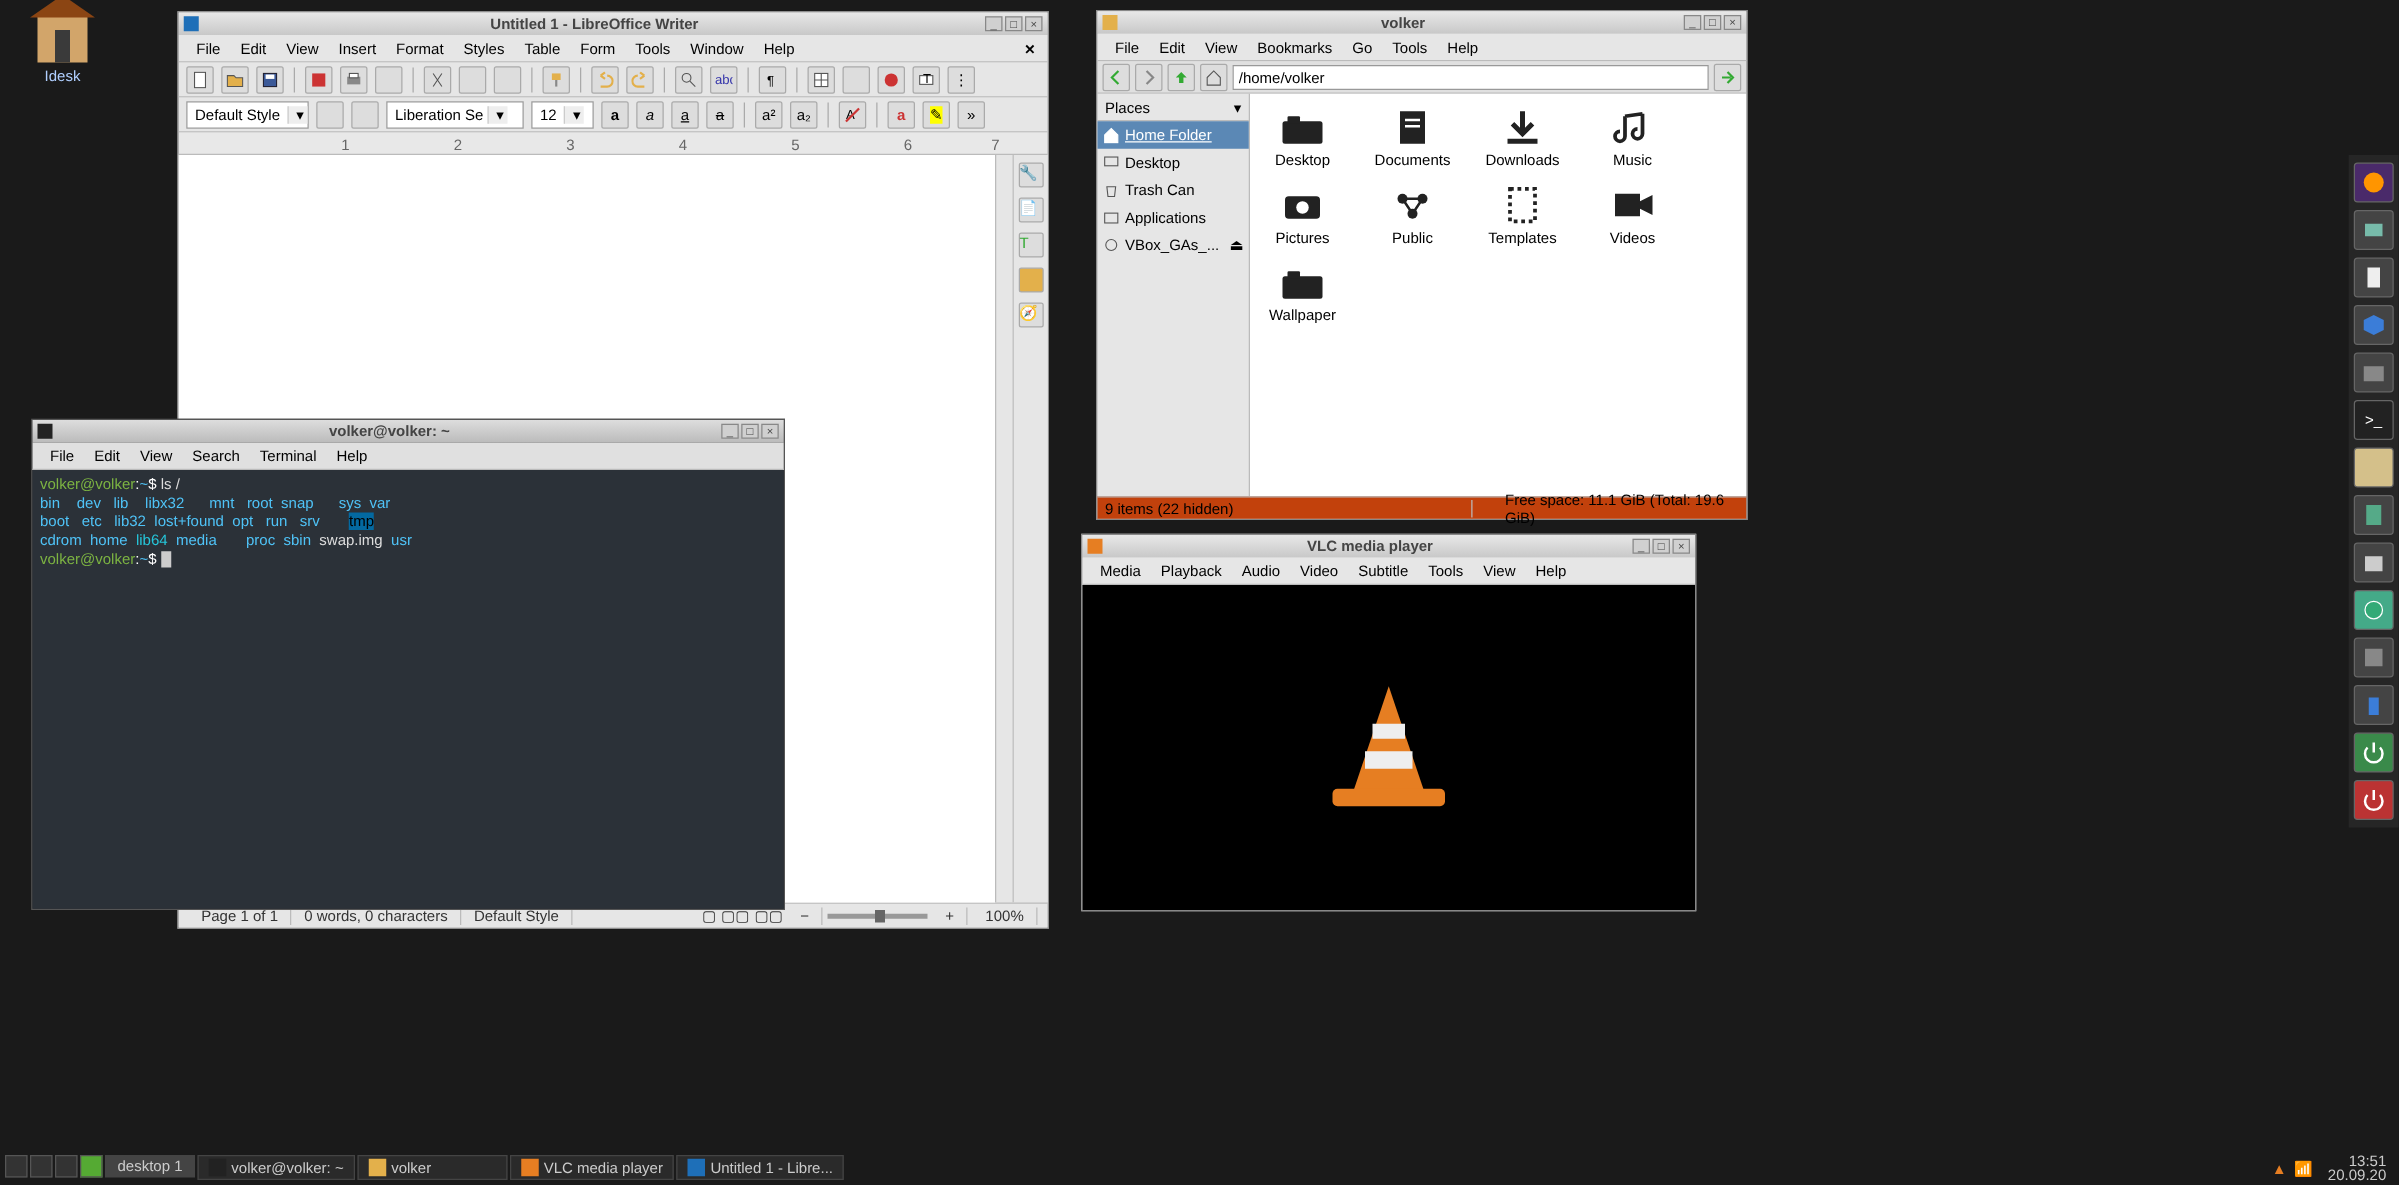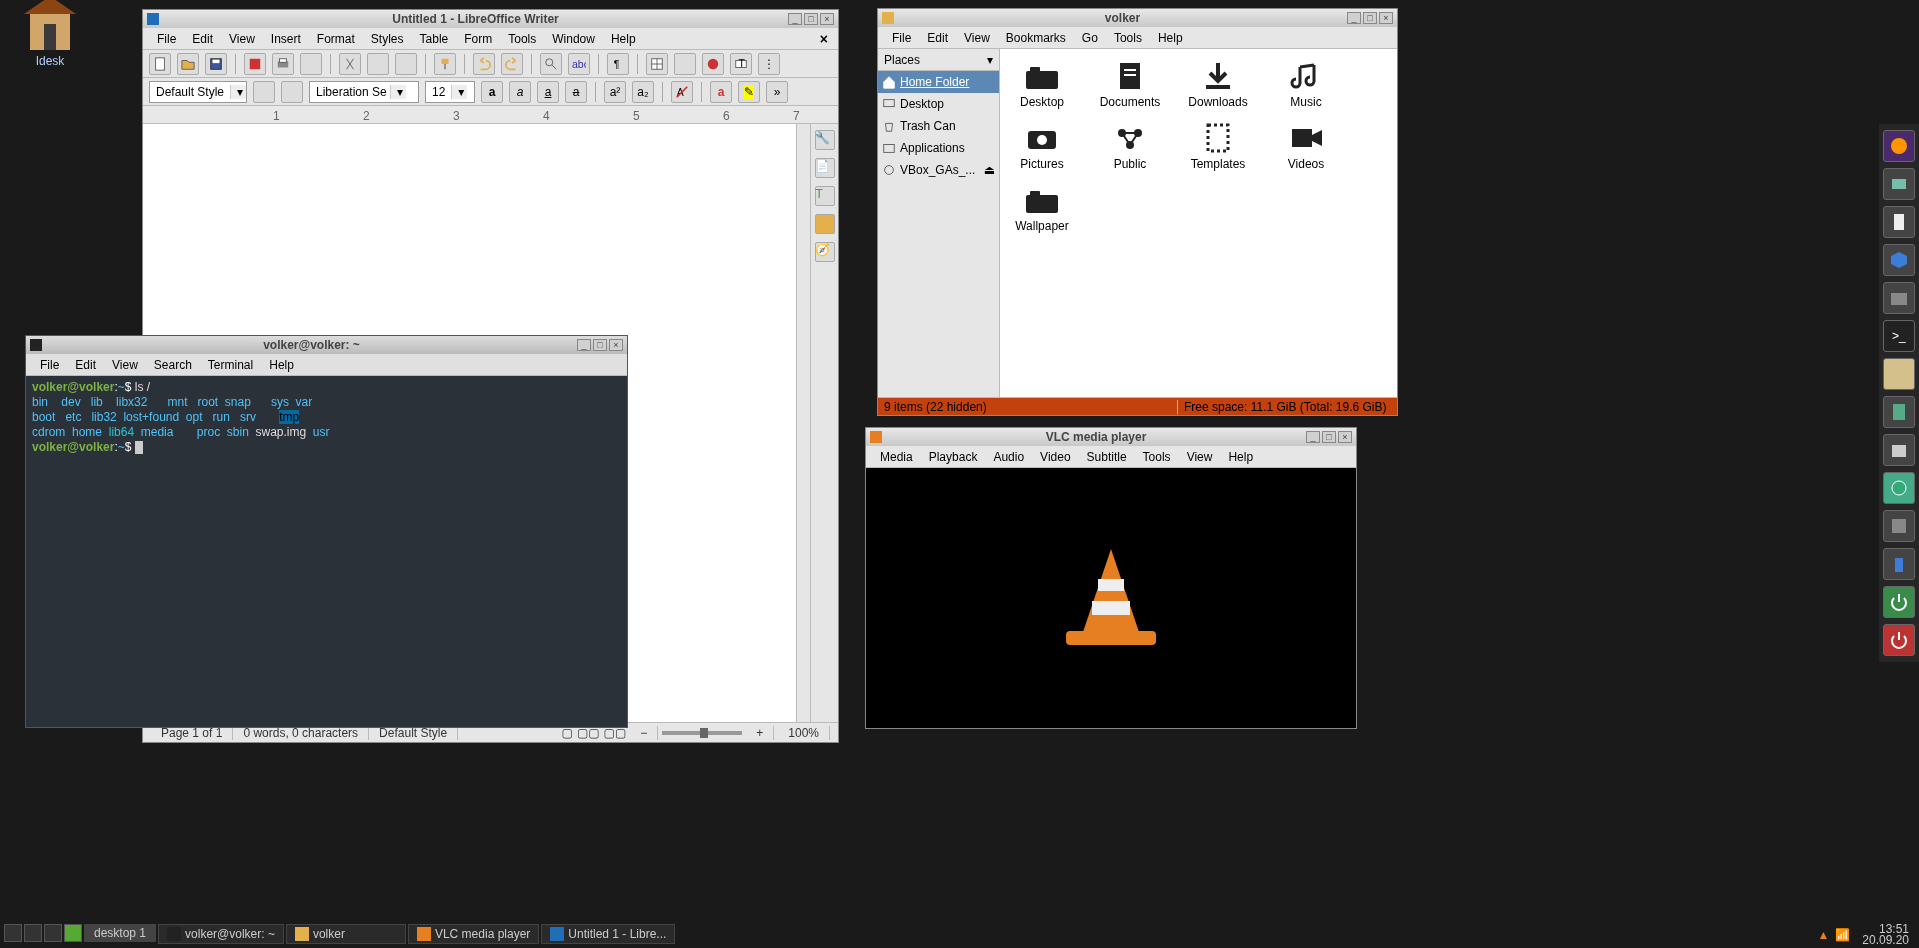--- a/index.html
+++ b/index.html
@@ -45,21 +45,21 @@
 #writer .statusbar span{padding:0 10px;border-right:1px solid #bbb;}
 #writer .statusbar .zoom{margin-left:auto;border:none;display:flex;align-items:center;gap:4px;}
 .zslider{width:80px;height:4px;background:#999;position:relative;}
 .zslider:before{content:"";position:absolute;left:38px;top:-3px;width:8px;height:10px;background:#666;}
 
 
 #term{left:25px;top:335px;width:603px;height:393px;background:#2b2b2b;border:1px solid #555;}
 #term .titlebar{background:linear-gradient(#ddd,#bbb);}
 #term .menubar{background:#e0e0e0;}
 #term .tbody{flex:1;background:#2b3138;padding:4px 6px;font-family:"Liberation Mono",monospace;font-size:13px;line-height:15px;color:#ccc;}
-#term .prompt-u{color:#7cb342;font-weight:bold;}
+#term .prompt-u{color:#7cb342;font-weight:normal;}
 #term .prompt-h{color:#fff;}
 #term .cy{color:#4fc3f7;}
 #term .cy2{color:#26c6da;}
 #term .wh{color:#ddd;}
 #term .ye{background:#0369a1;color:#000;}
 #term .cursor{display:inline-block;width:8px;height:13px;background:#ccc;vertical-align:middle;}
 #term pre{white-space:pre;}
 
 
 #fm{left:877px;top:8px;width:521px;height:408px;}
@@ -351,20 +351,48 @@
   </div>
   <div class="menubar">
     <span>File</span>
     <span>Edit</span>
     <span>View</span>
     <span>Bookmarks</span>
     <span>Go</span>
     <span>Tools</span>
     <span>Help</span>
   </div>
+  <div class="loc">
+    <div class="tbtn">
+        <svg viewBox="0 0 16 16">
+          <path d="M10 2L4 8l6 6" fill="none" stroke="#3a3" stroke-width="2"></path>
+        </svg>
+      </div>
+    <div class="tbtn">
+        <svg viewBox="0 0 16 16">
+          <path d="M6 2l6 6-6 6" fill="none" stroke="#888" stroke-width="2"></path>
+        </svg>
+      </div>
+    <div class="tbtn">
+        <svg viewBox="0 0 16 16">
+          <path d="M8 3l5 5H10v5H6V8H3z" fill="#3a3"></path>
+        </svg>
+      </div>
+    <div class="tbtn">
+        <svg viewBox="0 0 16 16">
+          <path d="M2 8l6-6 6 6v7H2z" fill="none" stroke="#555"></path>
+        </svg>
+      </div>
+    <input class="locinput" value="/home/volker" style="">
+    <div class="tbtn">
+        <svg viewBox="0 0 16 16">
+          <path d="M3 8h8M8 3l5 5-5 5" fill="none" stroke="#3a3" stroke-width="2"></path>
+        </svg>
+      </div>
+  </div>
   <div class="fmbody">
     <div class="placespane">
       <div class="placeshdr">
           <span>Places</span>
           <span>▾</span>
         </div>
       <div class="placeitem sel">
           <svg width="14" height="14" viewBox="0 0 16 16">
             <path d="M2 8l6-6 6 6v7H2z" fill="#fff" stroke="#fff"></path>
           </svg>
@@ -475,21 +503,21 @@
               <rect x="4" y="12" width="32" height="18" rx="2" fill="#222"></rect>
               <rect x="8" y="8" width="10" height="6" rx="1" fill="#222"></rect>
             </svg>
           </div>
           <div>Wallpaper</div>
         </div>
     </div>
   </div>
   <div class="fstatus">
     <span style="flex:0 0 300px;">9 items (22 hidden)</span>
-    <span style="flex:1;border:none;">Free space: 11.1 GiB (Total: 19.6 GiB)</span>
+    <span style="flex:1;border:none;margin-left:20px;">Free space: 11.1 GiB (Total: 19.6 GiB)</span>
   </div>
 </div>
 
 <div class="win" id="vlc">
   <div class="titlebar">
     <div class="t-icon" style="background:#e67e22;"></div>
     <div class="t-title">VLC media player</div>
     <div class="wbtns">
       <div class="wbtn">_</div>
       <div class="wbtn">□</div>

